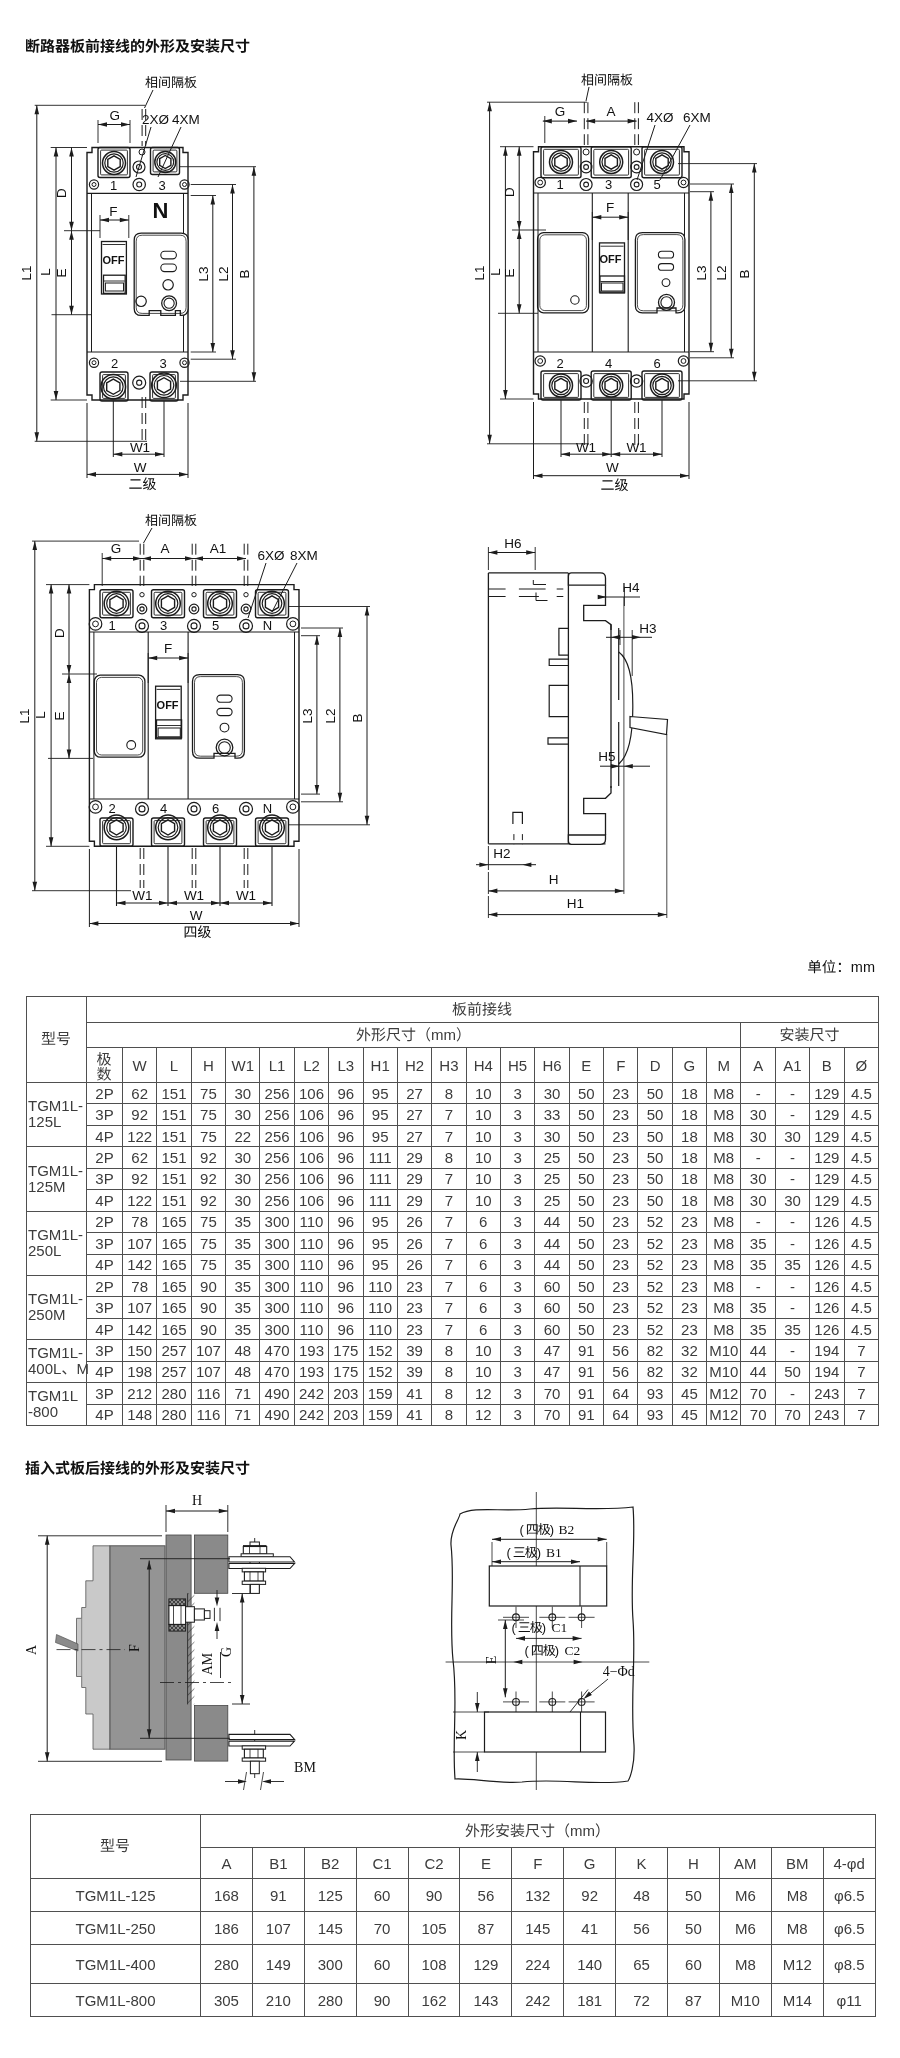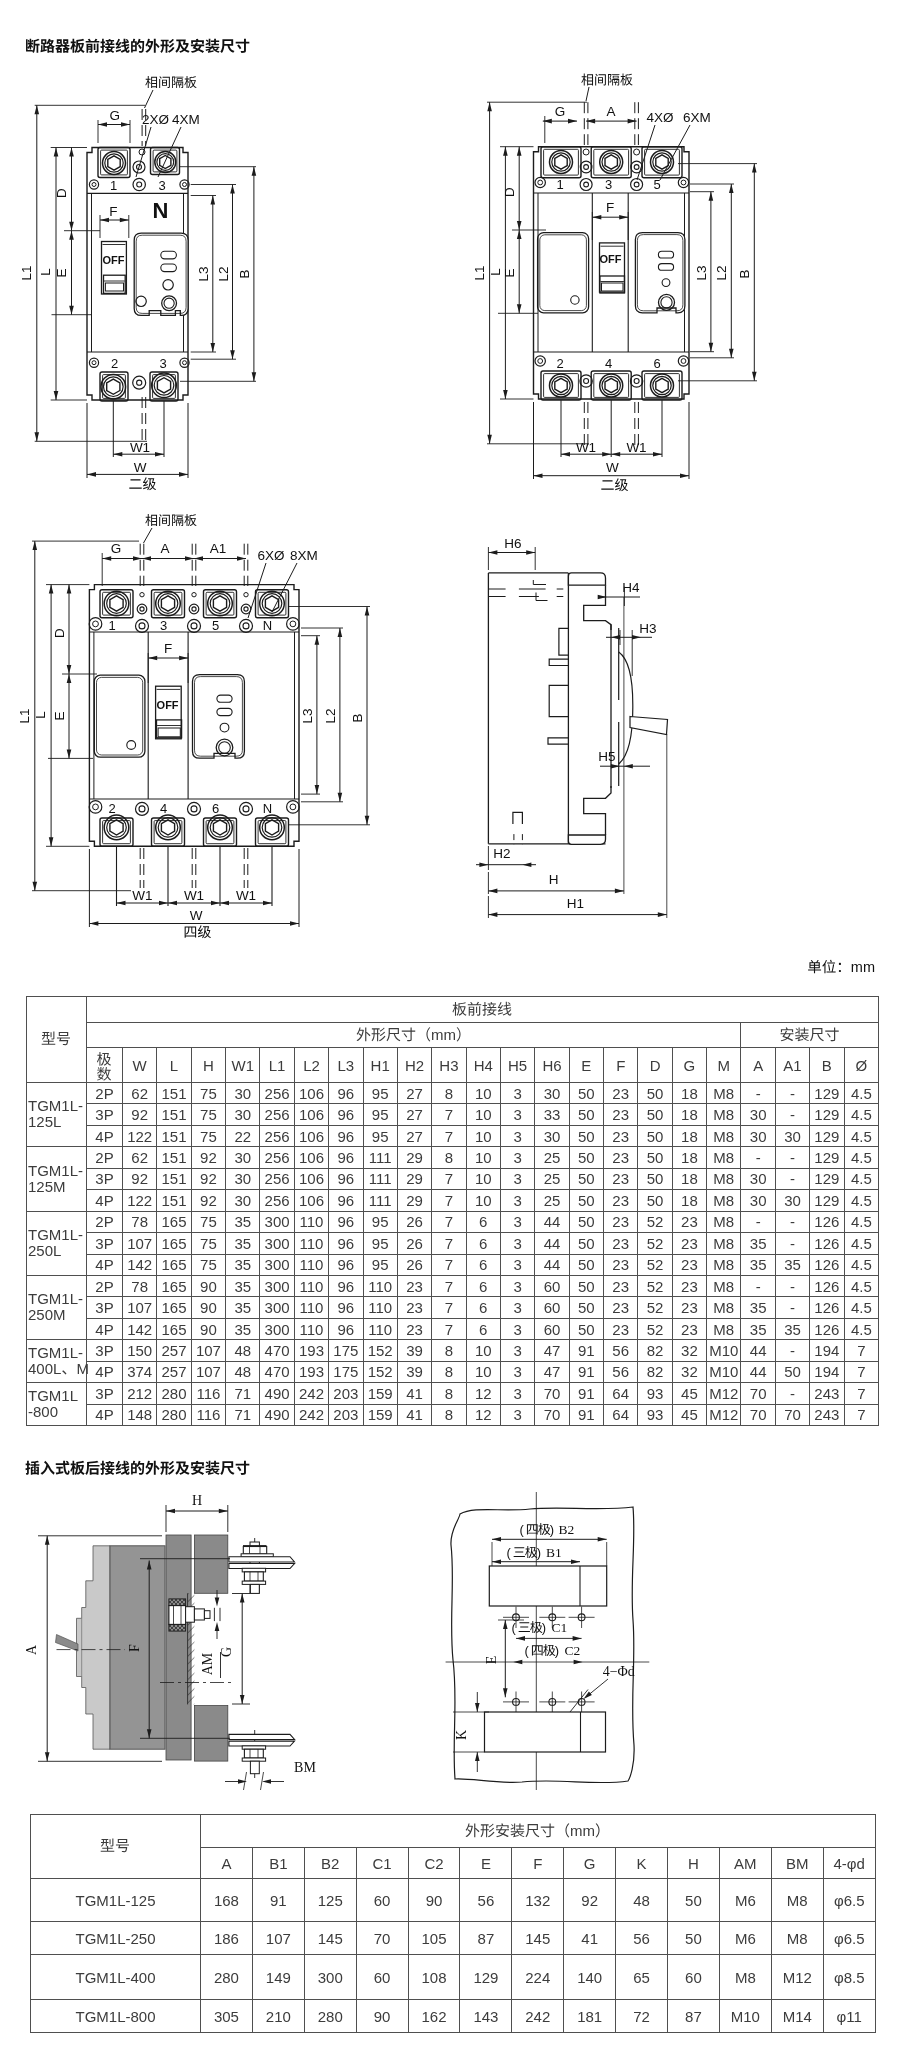--- a/index.html
+++ b/index.html
@@ -392,21 +392,21 @@
           <td>82</td>
           <td>32</td>
           <td>M10</td>
           <td>44</td>
           <td>-</td>
           <td>194</td>
           <td>7</td>
         </tr>
         <tr style="height:21.44px">
           <td>4P</td>
-          <td>374</td>
+          <td>198</td>
           <td>257</td>
           <td>107</td>
           <td>48</td>
           <td>470</td>
           <td>193</td>
           <td>175</td>
           <td>152</td>
           <td>39</td>
           <td>8</td>
           <td>10</td>
@@ -505,21 +505,21 @@
           <td>C2</td>
           <td>E</td>
           <td>F</td>
           <td>G</td>
           <td>K</td>
           <td>H</td>
           <td>AM</td>
           <td>BM</td>
           <td>4-φd</td>
         </tr>
-        <tr style="height:43px">
+        <tr style="height:33px">
           <td>TGM1L-125</td>
           <td>168</td>
           <td>91</td>
           <td>125</td>
           <td>60</td>
           <td>90</td>
           <td>56</td>
           <td>132</td>
           <td>92</td>
           <td>48</td>
@@ -537,21 +537,21 @@
           <td>105</td>
           <td>87</td>
           <td>145</td>
           <td>41</td>
           <td>56</td>
           <td>50</td>
           <td>M6</td>
           <td>M8</td>
           <td>φ6.5</td>
         </tr>
-        <tr style="height:45px">
+        <tr style="height:39px">
           <td>TGM1L-400</td>
           <td>280</td>
           <td>149</td>
           <td>300</td>
           <td>60</td>
           <td>108</td>
           <td>129</td>
           <td>224</td>
           <td>140</td>
           <td>65</td>

